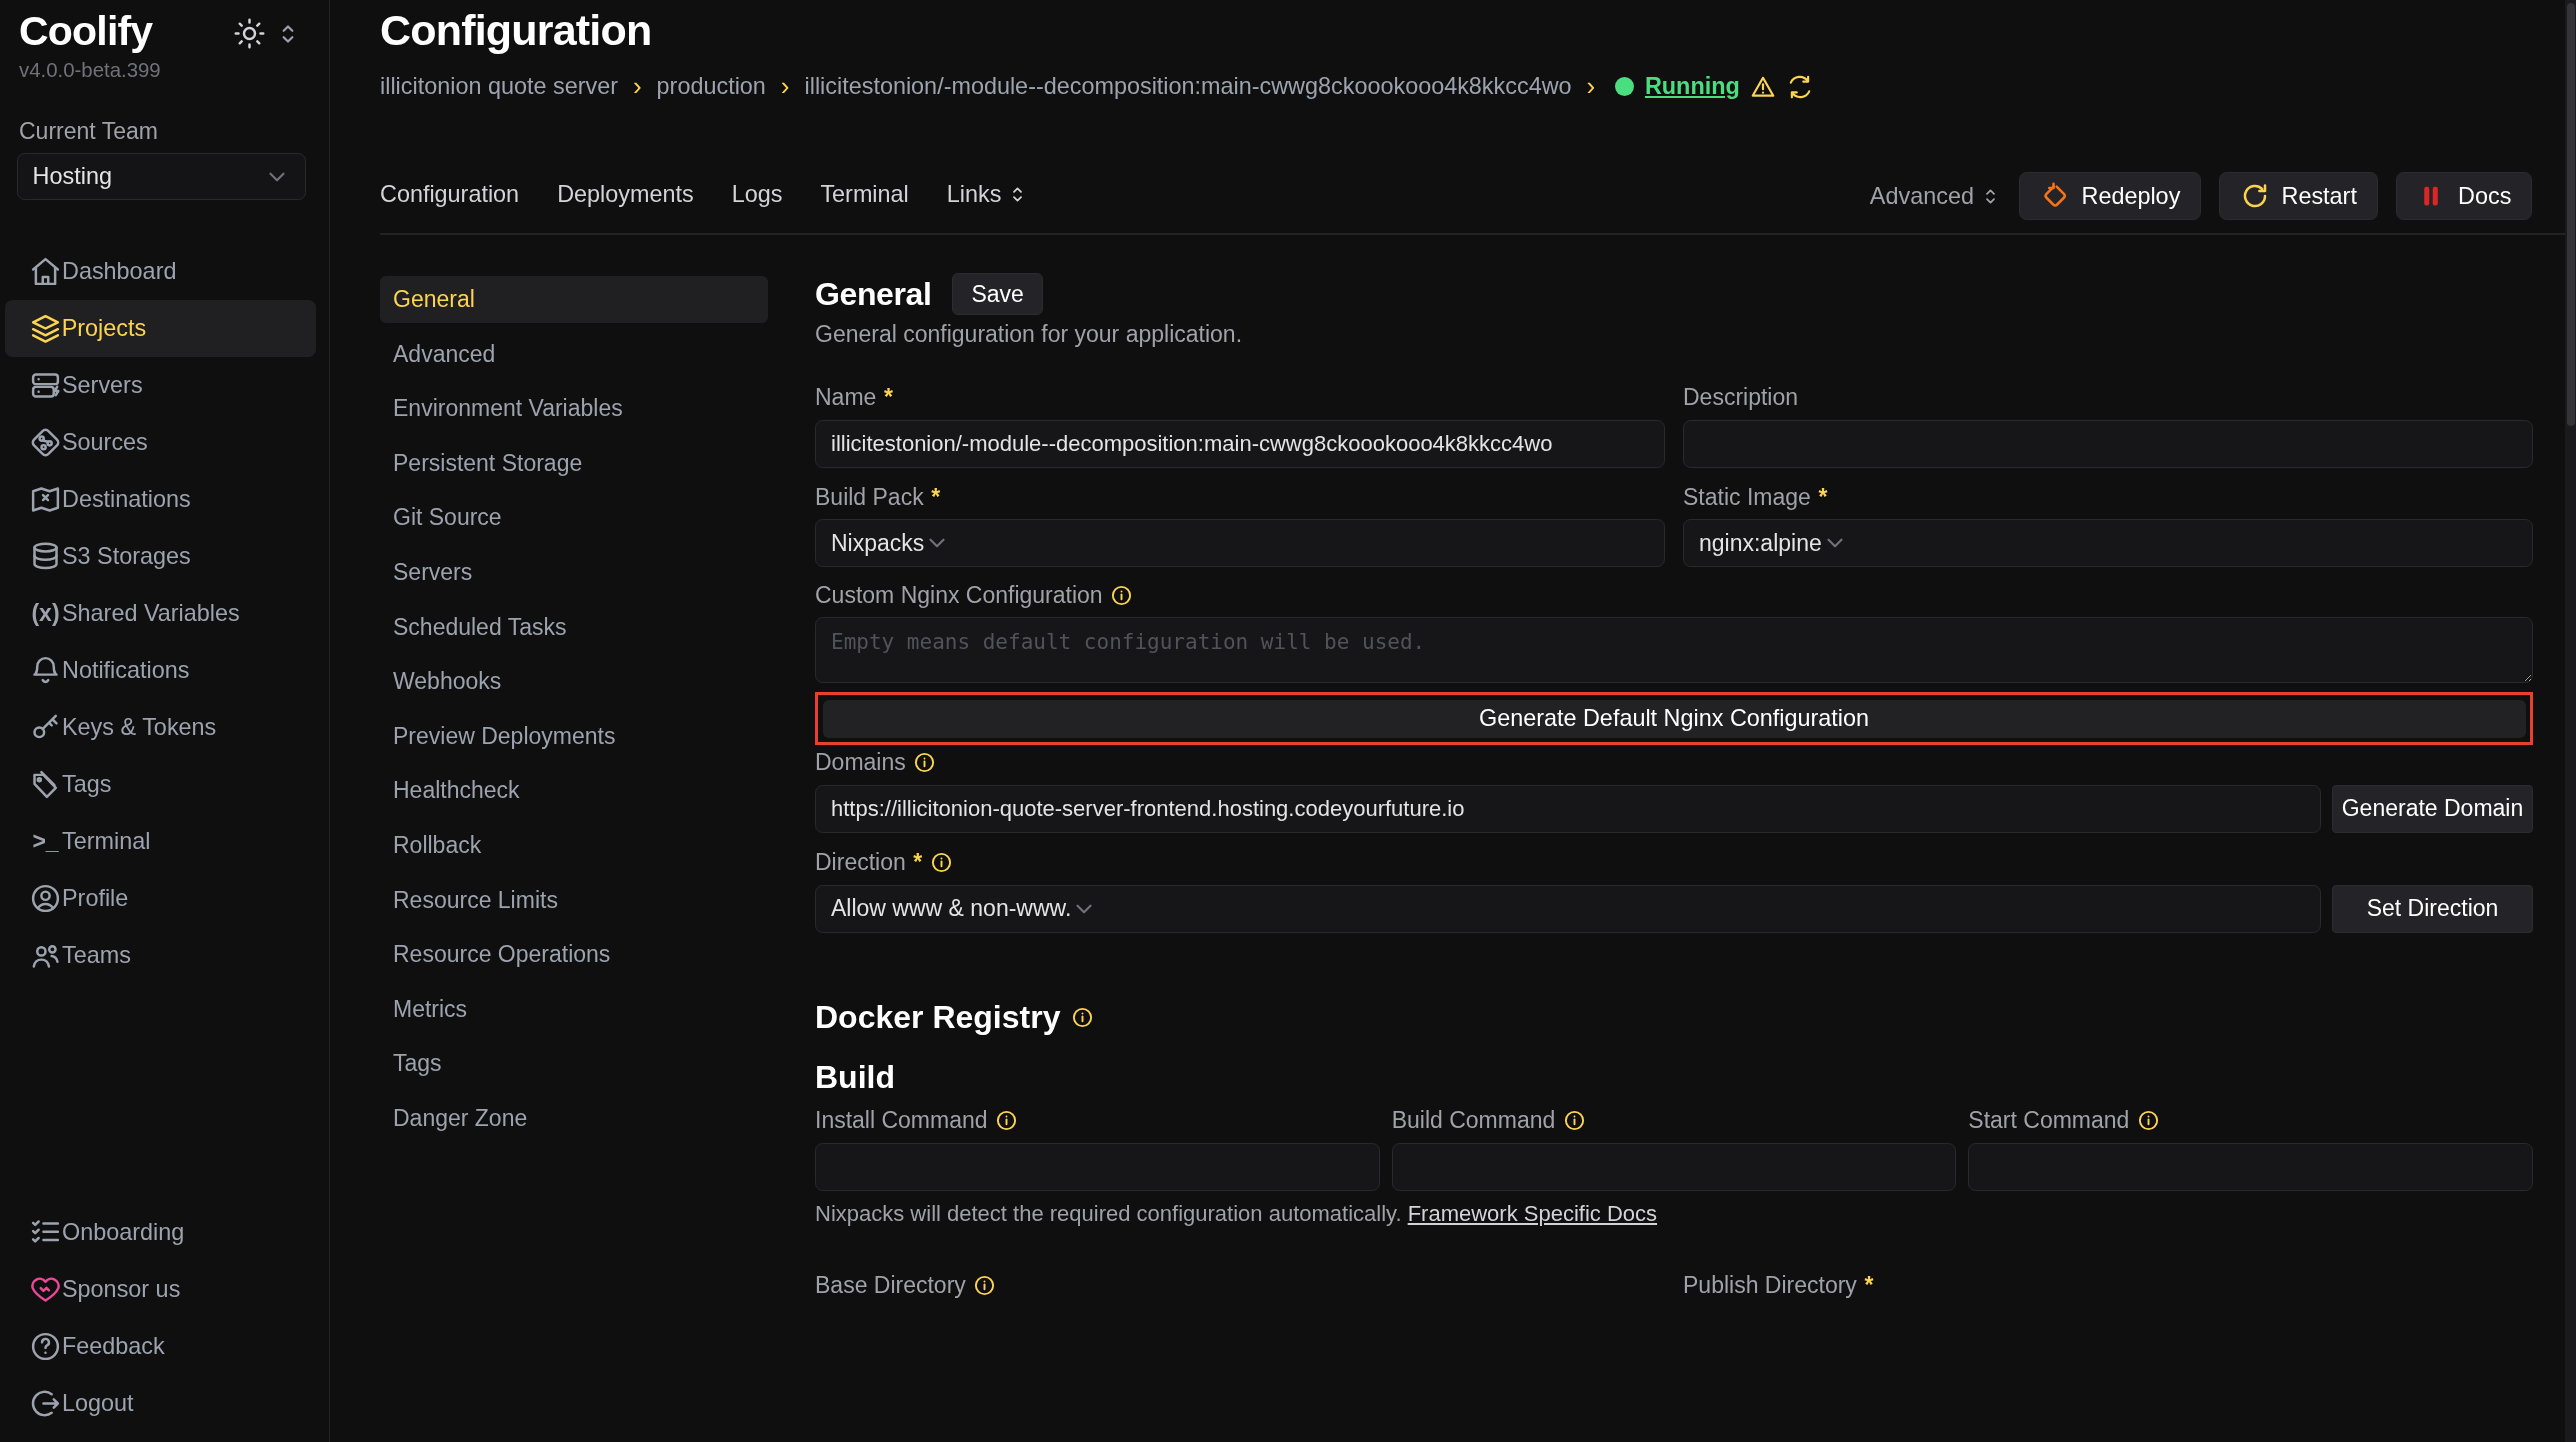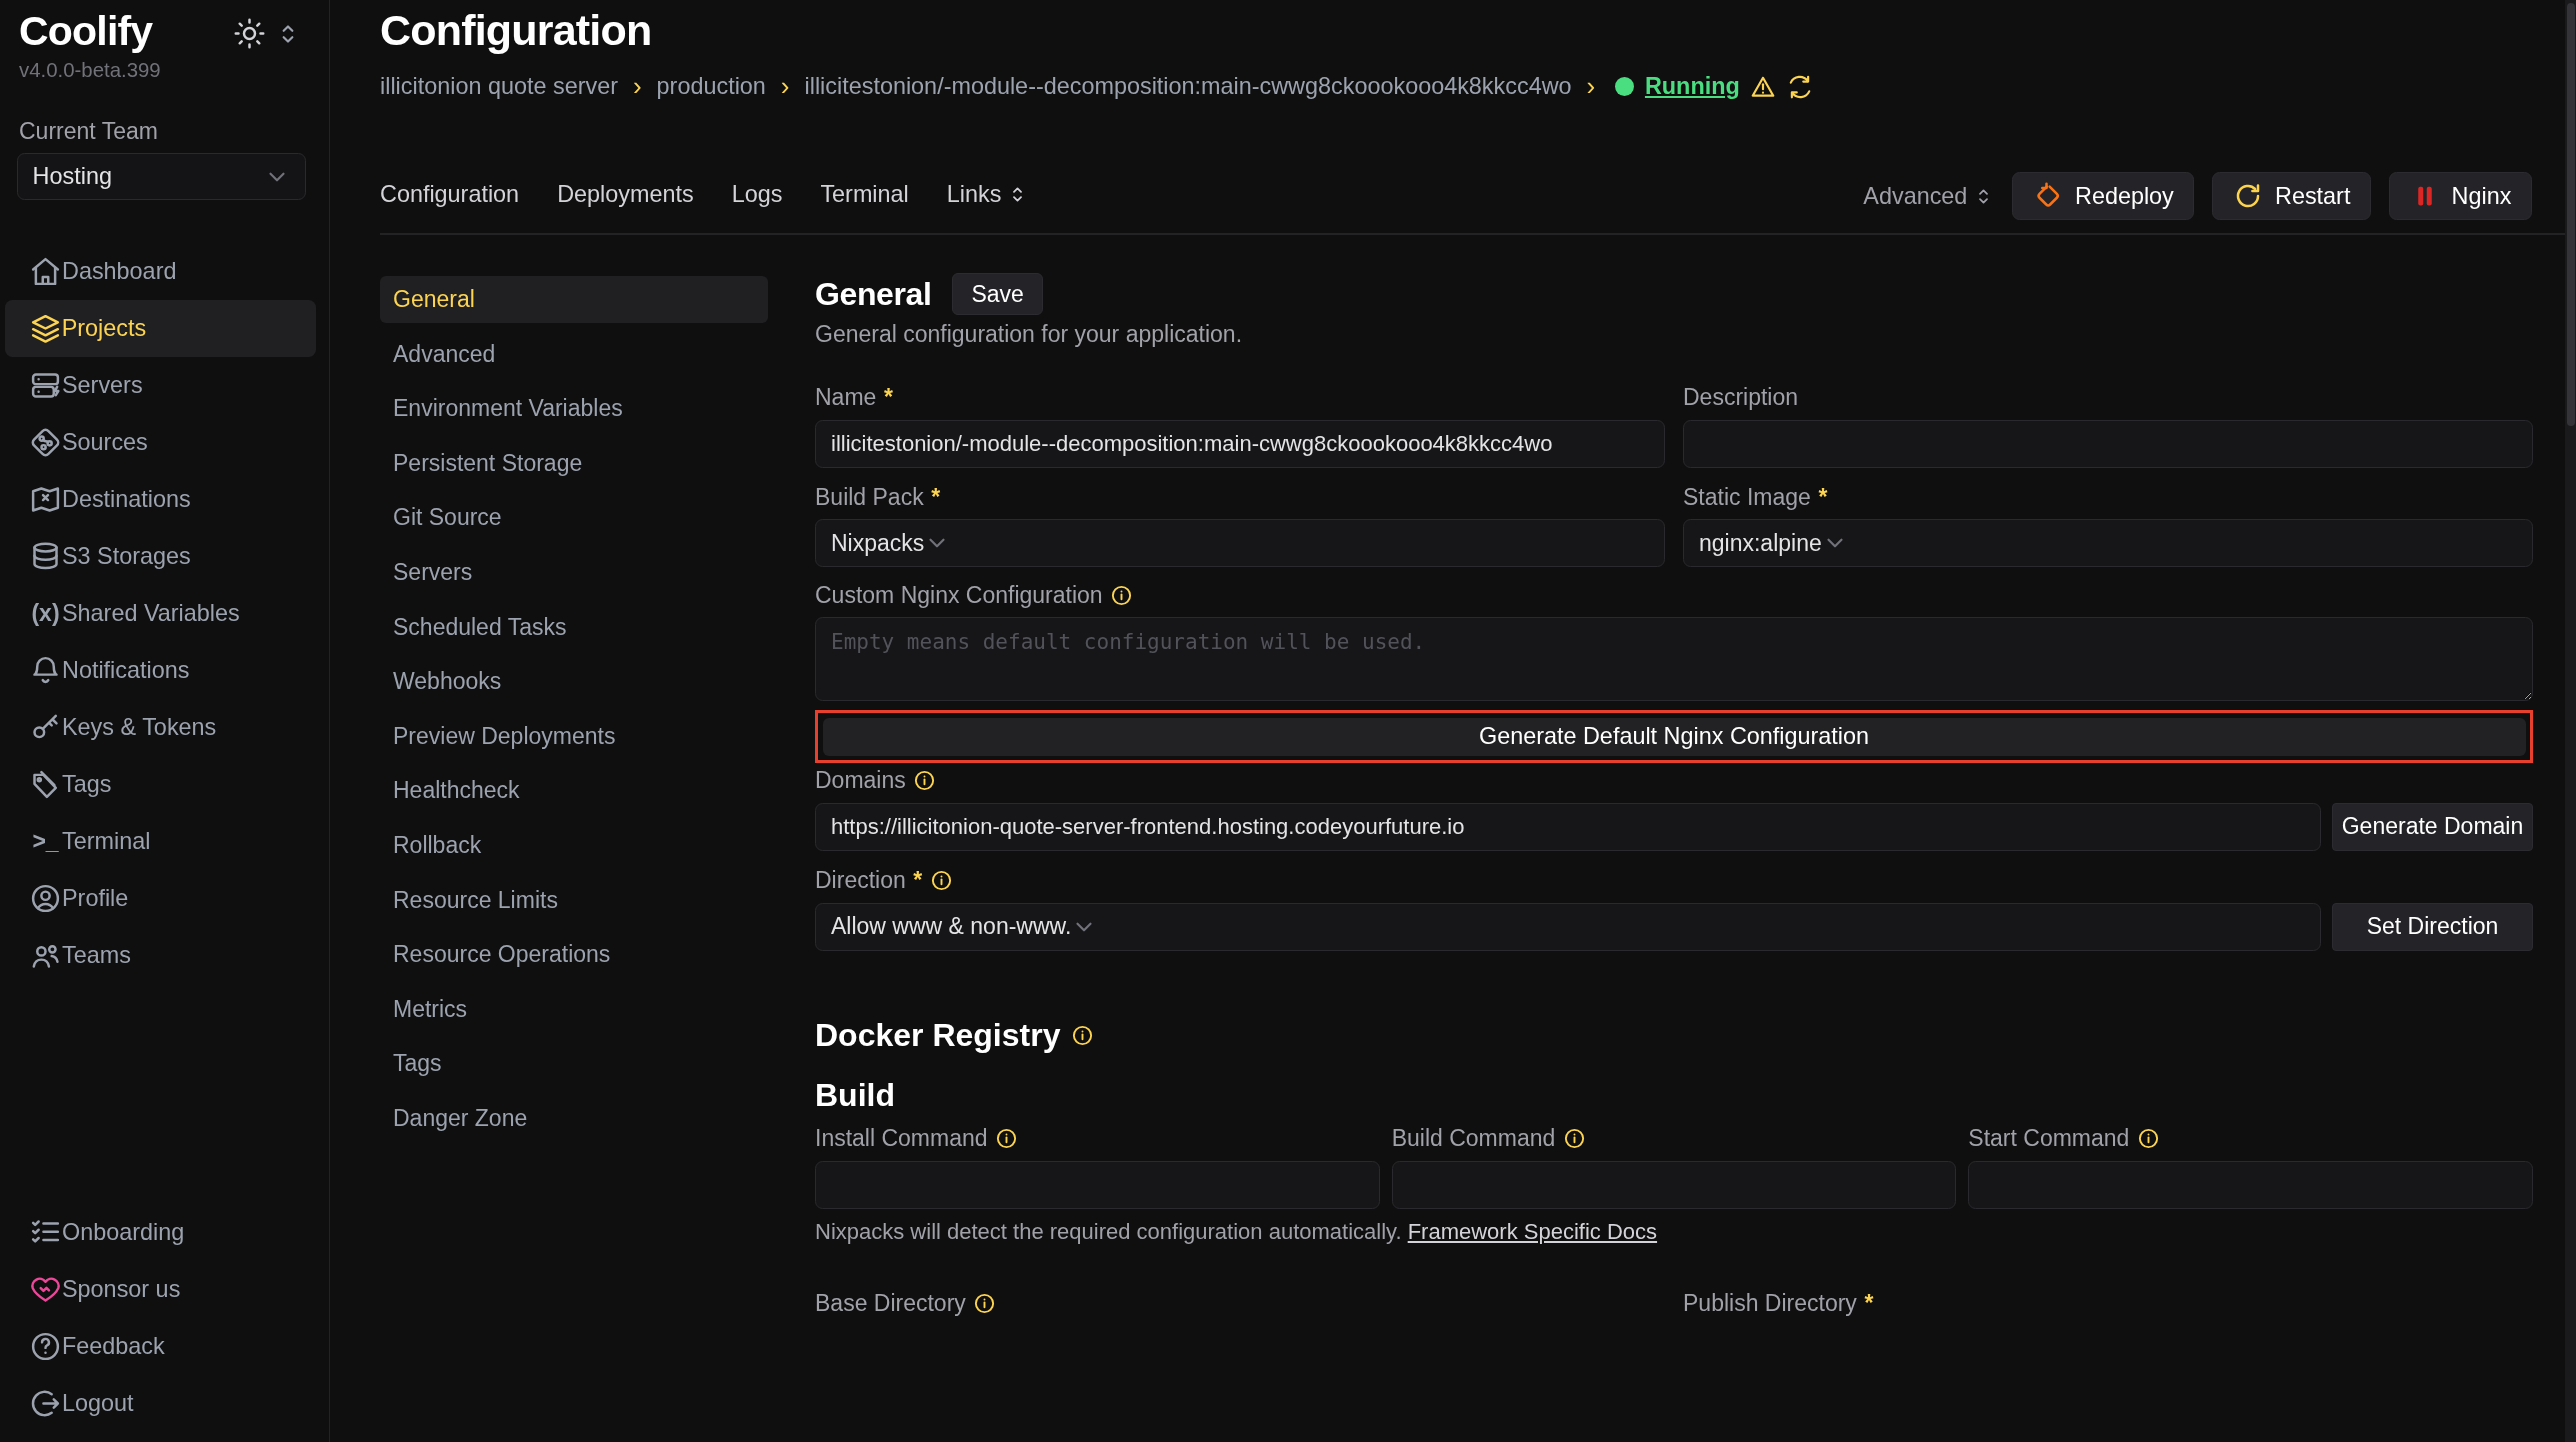--- a/index.html
+++ b/index.html
@@ -78,21 +78,21 @@
   .lbl{display:flex; align-items:center; gap:7.6px; font-size:23px; color:var(--muted);
        margin-bottom:7.6px; height:29px}
   .req{color:var(--accent); font-weight:700}
   .info{width:23px; height:23px; stroke:var(--accent); fill:none; stroke-width:2;
         stroke-linecap:round}
   input,textarea{width:100%; background:var(--panel); border:1.5px solid var(--border);
         border-radius:7.6px; color:var(--txt); font-size:22px; padding:0 15px;
         font-family:"Liberation Sans", sans-serif; outline:none}
   input{height:48px; white-space:nowrap}
   input::placeholder,textarea::placeholder{color:var(--ph)}
-  textarea{height:84px; resize:vertical; padding:12px 15px;
+  textarea{height:66px; resize:vertical; padding:12px 15px;
         font-family:"DejaVu Sans Mono", monospace; font-size:21px}
   .sel{height:48px; background:var(--panel); border:1.5px solid var(--border); border-radius:7.6px;
        display:flex; align-items:center; justify-content:flex-start; padding:0 15px;
        font-size:23px; color:var(--txt); cursor:pointer}
   .sel .chev{color:var(--faint)}
   .mb20{margin-bottom:15px}.mb18{margin-bottom:13.6px}.mb8{margin-bottom:6px}
   .highlight-box{border:3.8px solid var(--highlight-red); padding:4.5px; margin-bottom:3px}
   .gen-btn{height:38px; width:100%; background:#222225; border-radius:6px; display:flex;
            align-items:center; justify-content:center; font-size:23.4px; color:#fff; cursor:pointer}
   .row-flex{display:flex; gap:11.3px}
@@ -337,21 +337,21 @@
           <path d="M20 12a8 8 0 1 1-2.3-5.6"></path>
           <path d="M20 3.5V8h-4.5"></path>
         </svg>
       <span>Restart</span>
     </button>
     <button class="abtn">
       <svg viewBox="0 0 24 24" style="width:30px;height:30px;fill:var(--stop-red)">
           <rect x="6.6" y="4.5" width="4" height="15" rx="1.6"></rect>
           <rect x="13.4" y="4.5" width="4" height="15" rx="1.6"></rect>
         </svg>
-      <span>Nginx</span>
+      <span>Docs</span>
     </button>
   </div>
 
   <div class="tabs-divider"></div>
 
   <nav class="subnav">
     <div class="subnav-item active">General</div>
     <div class="subnav-item">Advanced</div>
     <div class="subnav-item">Environment Variables</div>
     <div class="subnav-item">Persistent Storage</div>

